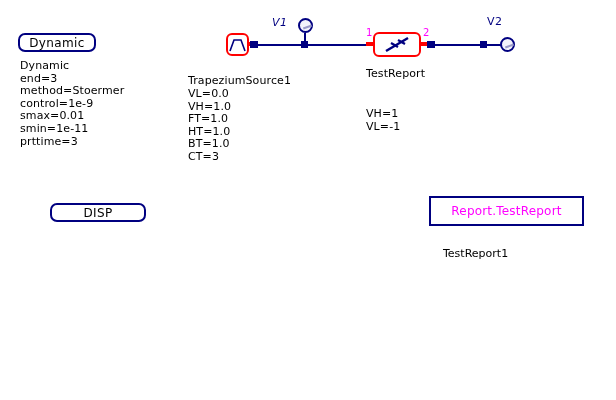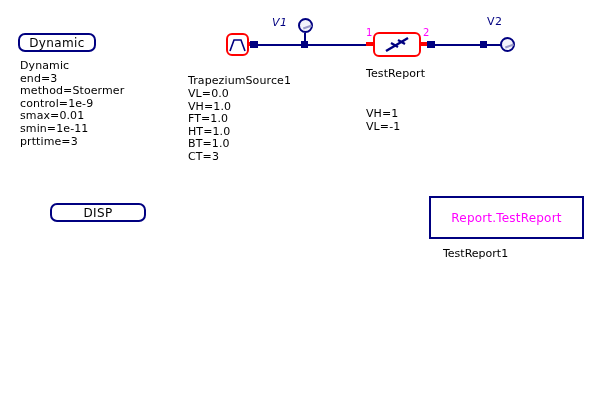--- a/index.html
+++ b/index.html
@@ -185,18 +185,18 @@
   <div class="abs param-text" style="left:366px; top:68px;">TestReport</div>
   <div class="abs param-text" style="left:366px; top:65px;margin-top:43px;">VH=1
 VL=-1</div>
 
   <div class="abs term-sq" style="left:427px; top:41px;"></div>
   <div class="abs wire-h" style="left:433px; top:44px; width:68px;"></div>
   <div class="abs junction" style="left:480px; top:41px;"></div>
   <div class="abs node-circle" style="left:500px; top:37px;"></div>
   <div class="abs node-label" style="left:487px; top:15px;">V2</div>
 
-  <div class="abs report-box" style="left:429px; top:196px; width:155px; height:43px;text-align:right;">
+  <div class="abs report-box" style="left:429px; top:196px; width:155px; height:30px;text-align:right;">
     <span class="report-text">Report.TestReport</span>
   </div>
   <div class="abs plain-label" style="left:443px; top:247px;">TestReport1</div>
 
 </div>
 
 </body></html>

